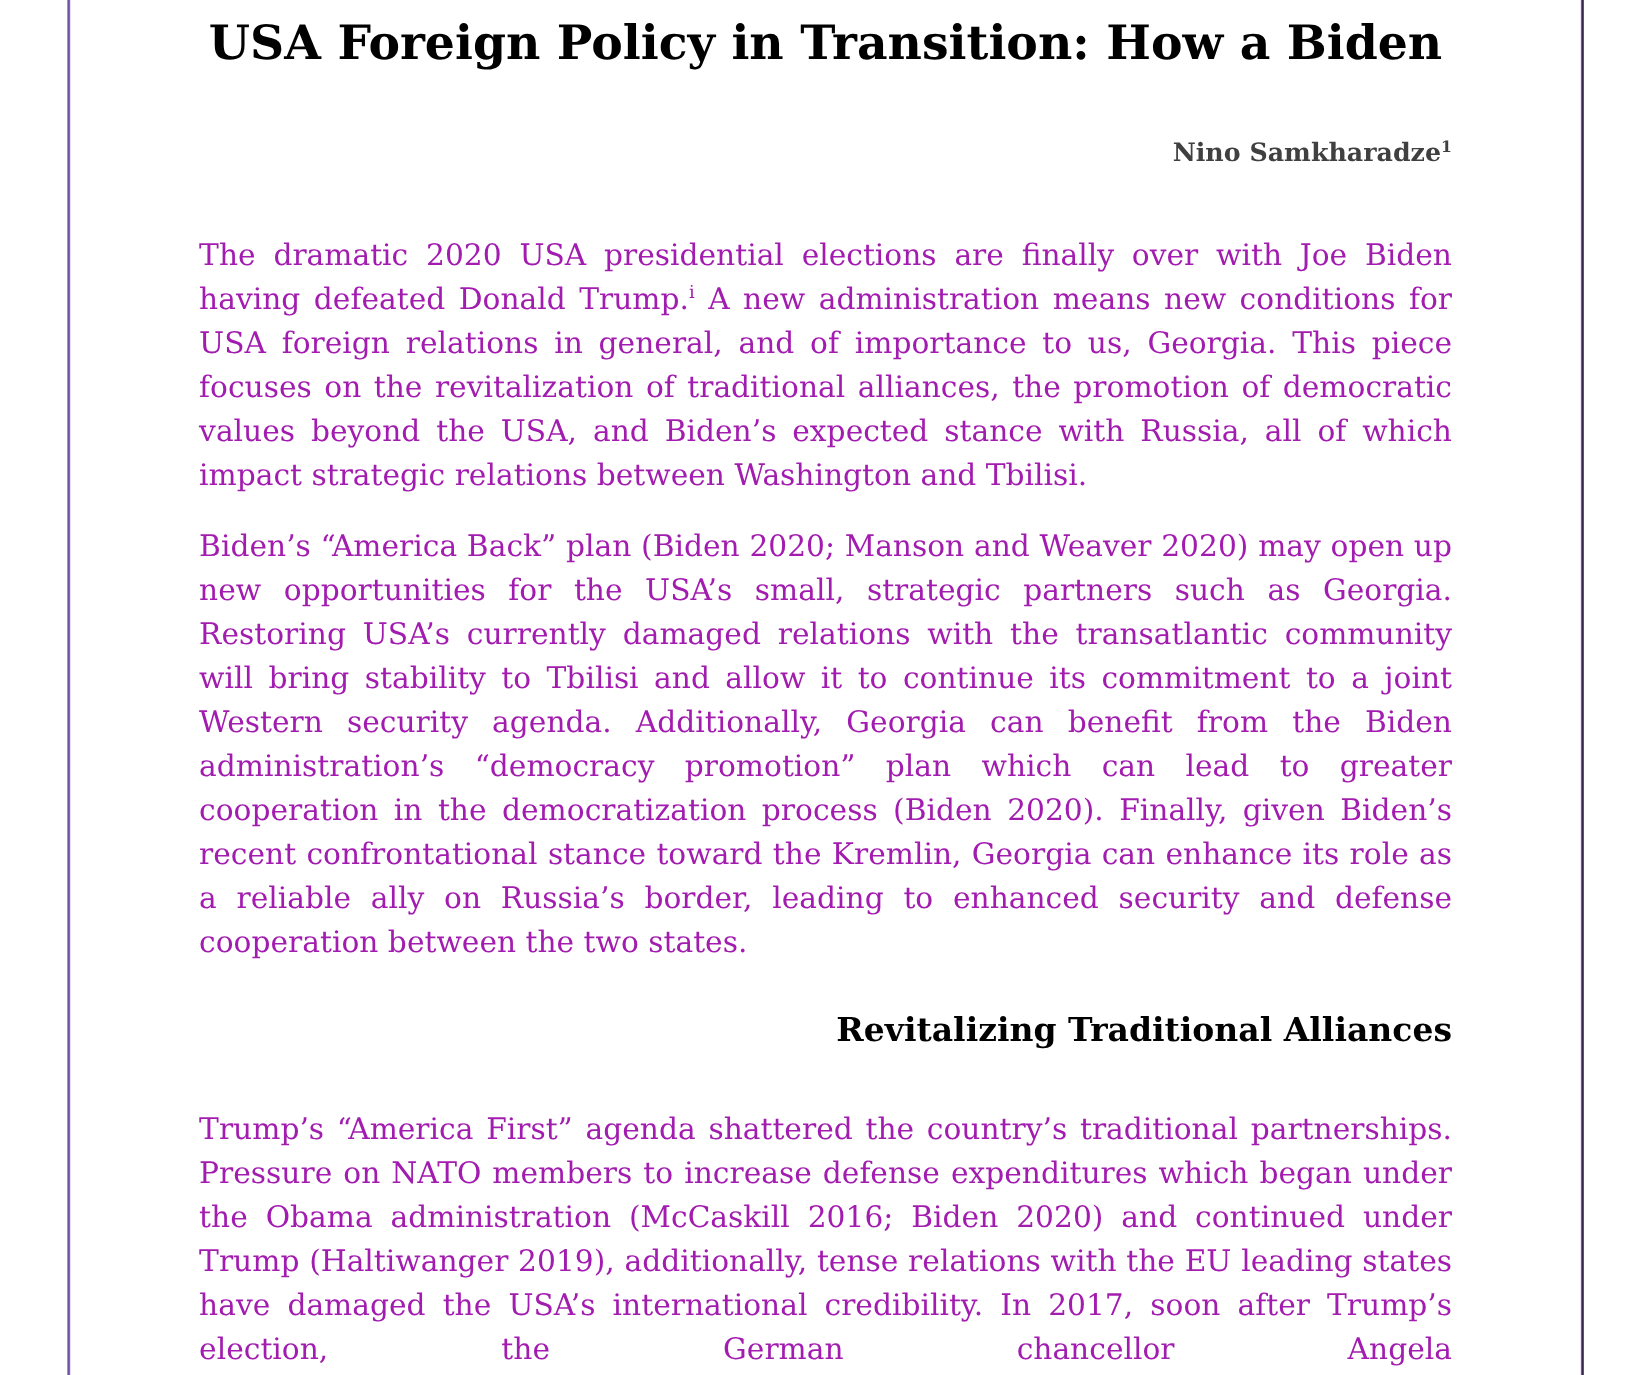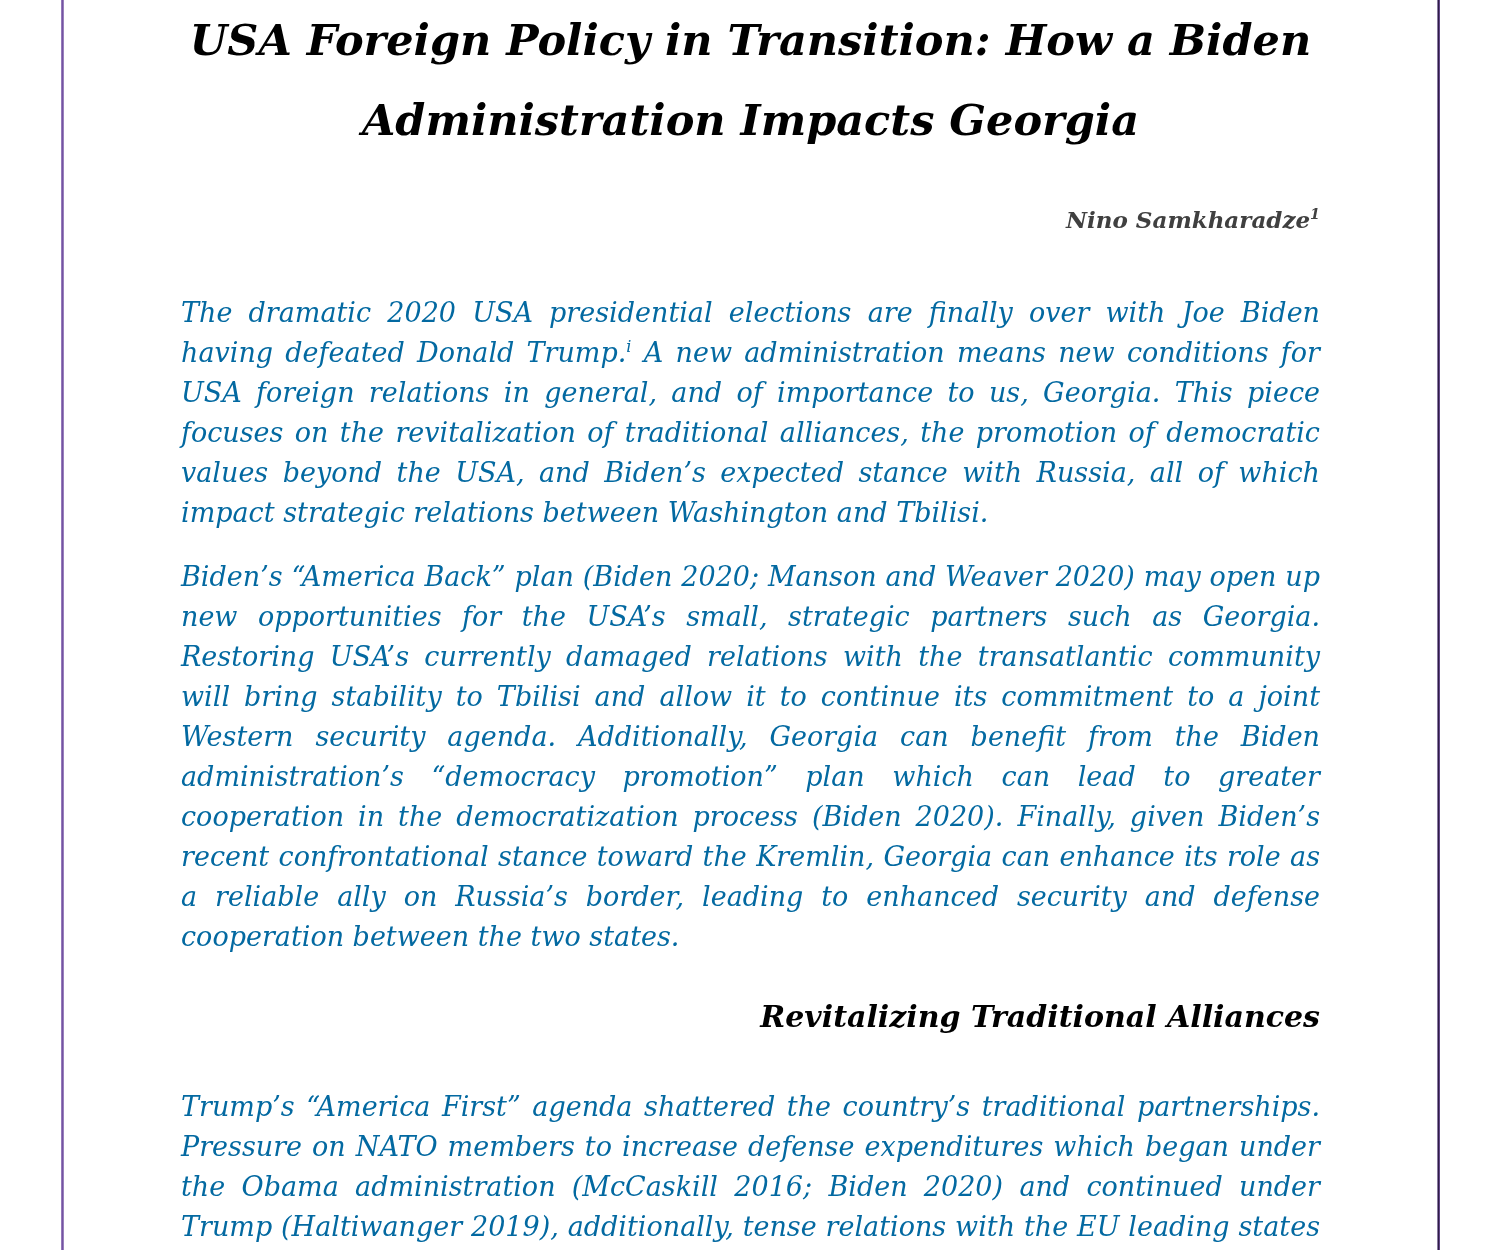--- a/index.html
+++ b/index.html
@@ -4,21 +4,20 @@
 <style>
   html, body { margin: 0; padding: 0; background: #ffffff; }
   .page {
     position: relative;
     width: 1500px;
     height: 1250px;
     background: #ffffff;
     overflow: hidden;
     font-family: "DejaVu Serif", "Liberation Serif", serif;
     color: #0e0e0e;
-    font-style: italic;
   }
   .border-line { position: absolute; top: 0; height: 1250px; }
   .border-line.left {
     left: 61px; width: 3px;
     background: linear-gradient(90deg, #af97cf 0%, #6f4f9f 40%, #7e5fa6 70%, #bcaad8 100%);
   }
   .border-line.right {
     left: 1437px; width: 3px;
     background: linear-gradient(90deg, #c3b2de 0%, #27173b 45%, #7b5ba9 100%);
   }
@@ -39,21 +38,21 @@
     font-weight: 700;
     text-align: right;
     color: #404040;
   }
   .author sup { font-size: 62%; }
   p.body {
     margin: 55px 0 0;
     font-size: 27px;
     line-height: 40px;
     text-align: justify;
-    color: #0369a1;
+    color: #a21caf;
   }
   p.body.p2 { margin-top: 24px; }
   p.body.p3 { margin-top: 48px; text-align-last: justify; }
   sup.endnote { font-size: 60%; line-height: 0; }
   .section-heading {
     margin: 38px 0 0;
     font-size: 30px;
     line-height: 44px;
     font-weight: 700;
     text-align: right;
@@ -61,21 +60,21 @@
   }
 </style>
 </head>
 <body>
 
 <div class="page">
   <div class="border-line left"></div>
   <div class="border-line right"></div>
 
   <div class="content">
-    <h1 class="title"><span class="line">USA Foreign Policy in Transition: How a Biden</span><br><span class="line">Administration Impacts Georgia</span></h1>
+    <h1 class="title"><span class="line">USA Foreign Policy in Transition: How a Biden</span><br></h1>
 
     <p class="author"><span>Nino Samkharadze</span><sup>1</sup></p>
 
     <p class="body p1"><span>The dramatic 2020 USA presidential elections are finally over with Joe Biden having defeated Donald Trump.</span><sup class="endnote">i</sup><span> A new administration means new conditions for USA foreign relations in general, and of importance to us, Georgia. This piece focuses on the revitalization of traditional alliances, the promotion of democratic values beyond the USA, and Biden’s expected stance with Russia, all of which impact strategic relations between Washington and Tbilisi.</span></p>
 
     <p class="body p2">Biden’s “America Back” plan (Biden 2020; Manson and Weaver 2020) may open up new opportunities for the USA’s small, strategic partners such as Georgia. Restoring USA’s currently damaged relations with the transatlantic community will bring stability to Tbilisi and allow it to continue its commitment to a joint Western security agenda. Additionally, Georgia can benefit from the Biden administration’s “democracy promotion” plan which can lead to greater cooperation in the democratization process (Biden 2020). Finally, given Biden’s recent confrontational stance toward the Kremlin, Georgia can enhance its role as a reliable ally on Russia’s border, leading to enhanced security and defense cooperation between the two states.</p>
 
     <h2 class="section-heading">Revitalizing Traditional Alliances</h2>
 
     <p class="body p3">Trump’s “America First” agenda shattered the country’s traditional partnerships. Pressure on NATO members to increase defense expenditures which began under the Obama administration (McCaskill 2016; Biden 2020) and continued under Trump (Haltiwanger 2019), additionally, tense relations with the EU leading states have damaged the USA’s international credibility. In 2017, soon after Trump’s election, the German chancellor Angela</p>

